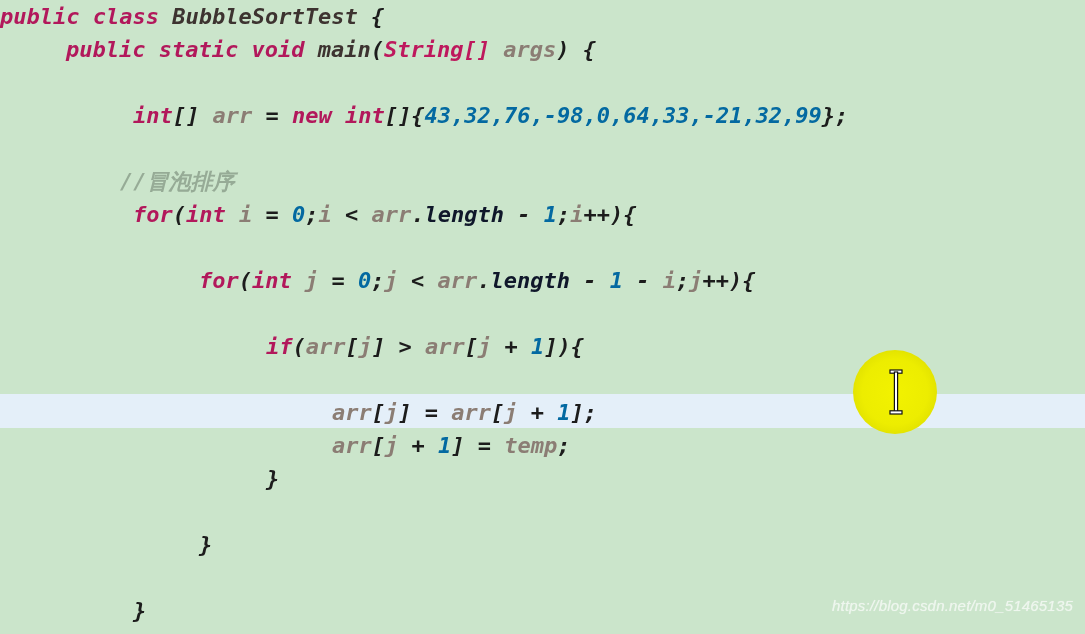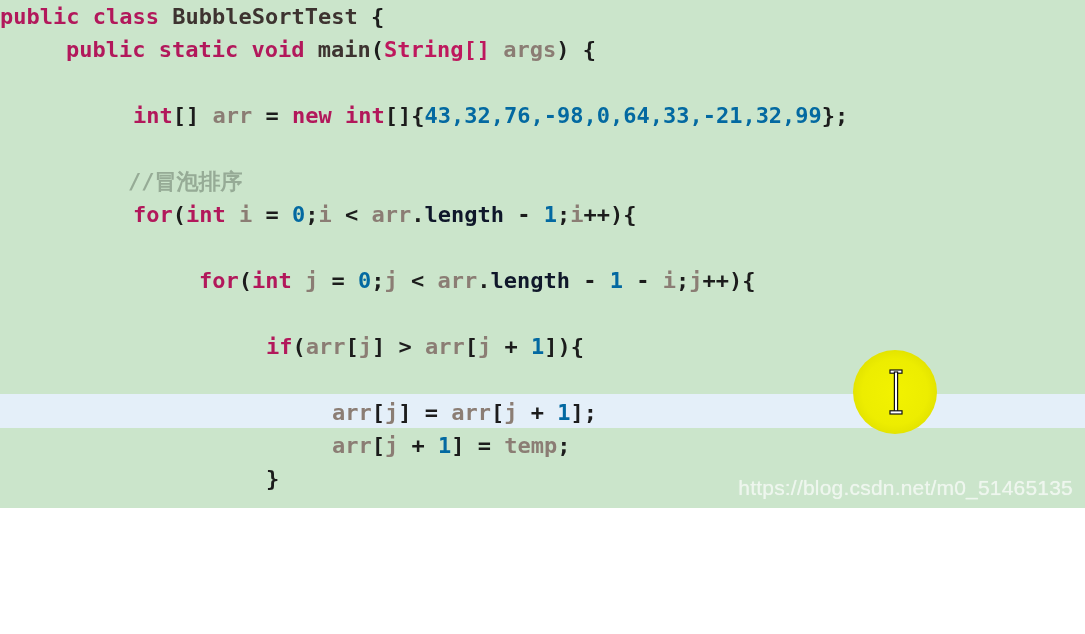--- a/index.html
+++ b/index.html
@@ -3,28 +3,29 @@
 <meta charset="utf-8">
 <style>
   html, body {
     margin: 0;
     padding: 0;
     background: #ffffff;
   }
   #editor {
     position: relative;
     width: 1085px;
-    height: 508px;
+    height: 634px;
     background: #cbe5cb;
     overflow: hidden;
     font-family: "DejaVu Sans Mono", "Liberation Mono", monospace;
     font-size: 22px;
     font-weight: bold;
     line-height: 33.3px;
     letter-spacing: 0px;
+    font-style: italic;
   }
   #highlight-band {
     position: absolute;
     left: 0;
     width: 1085px;
     top: 394px;
     height: 34px;
     background: #e4eff9;
   }
   #code-layer {
@@ -67,23 +68,23 @@
     position: absolute;
     left: 888px;
     top: 369px;
     width: 16px;
     height: 46px;
     pointer-events: none;
   }
   #watermark {
     position: absolute;
     right: 12px;
-    bottom: 4px;
+    bottom: 12px;
     font-family: "Liberation Sans", sans-serif;
-    font-size: 21px;
+    font-size: 15px;
     font-weight: normal;
     color: #eef6ee;
     text-shadow: 0 0 1px rgba(255,255,255,0.6);
     letter-spacing: 0.2px;
     margin-top: 28px;
   }
 </style>
 </head>
 <body>
 
@@ -96,21 +97,21 @@
     
     <div class="code-line" style="top:0px; left:0px;"><span class="kw">public</span><span class="punc"> </span><span class="kw">class</span><span class="punc"> </span><span class="ident">BubbleSortTest</span><span class="punc"> {</span></div>
 
     
     <div class="code-line" style="top:33px; left:66px;"><span class="kw">public</span><span class="punc"> </span><span class="kw">static</span><span class="punc"> </span><span class="kw">void</span><span class="punc"> </span><span class="ident">main</span><span class="punc">(</span><span class="type">String[]</span><span class="punc"> </span><span class="var">args</span><span class="punc">) {</span></div>
 
     
     <div class="code-line" style="top:99px; left:133px;"><span class="kw">int</span><span class="punc">[]</span><span class="punc"> </span><span class="var">arr</span><span class="punc"> </span><span class="op">=</span><span class="punc"> </span><span class="kw">new</span><span class="punc"> </span><span class="kw">int</span><span class="punc">[]{</span><span class="num">43,32,76,-98,0,64,33,-21,32,99</span><span class="punc">};</span></div>
 
     
-    <div class="code-line" style="top:165px; left:128px;"><span class="cmt">//冒泡排序</span></div>
+    <div class="code-line" style="top:165px; left:120px;"><span class="cmt">//冒泡排序</span></div>
 
     
     <div class="code-line" style="top:198px; left:133px;"><span class="kw">for</span><span class="punc">(</span><span class="kw">int</span><span class="punc"> </span><span class="var">i</span><span class="punc"> </span><span class="op">=</span><span class="punc"> </span><span class="num">0</span><span class="punc">;</span><span class="var">i</span><span class="punc"> </span><span class="op">&lt;</span><span class="punc"> </span><span class="var">arr</span><span class="punc">.</span><span class="fld">length</span><span class="punc"> </span><span class="op">-</span><span class="punc"> </span><span class="num">1</span><span class="punc">;</span><span class="var">i</span><span class="op">++</span><span class="punc">){</span></div>
 
     
     <div class="code-line" style="top:264px; left:199px;"><span class="kw">for</span><span class="punc">(</span><span class="kw">int</span><span class="punc"> </span><span class="var">j</span><span class="punc"> </span><span class="op">=</span><span class="punc"> </span><span class="num">0</span><span class="punc">;</span><span class="var">j</span><span class="punc"> </span><span class="op">&lt;</span><span class="punc"> </span><span class="var">arr</span><span class="punc">.</span><span class="fld">length</span><span class="punc"> </span><span class="op">-</span><span class="punc"> </span><span class="num">1</span><span class="punc"> </span><span class="op">-</span><span class="punc"> </span><span class="var">i</span><span class="punc">;</span><span class="var">j</span><span class="op">++</span><span class="punc">){</span></div>
 
     
     <div class="code-line" style="top:330px; left:266px;"><span class="kw">if</span><span class="punc">(</span><span class="var">arr</span><span class="punc">[</span><span class="var">j</span><span class="punc">]</span><span class="punc"> </span><span class="op">&gt;</span><span class="punc"> </span><span class="var">arr</span><span class="punc">[</span><span class="var">j</span><span class="punc"> </span><span class="op">+</span><span class="punc"> </span><span class="num">1</span><span class="punc">]){</span></div>
 

